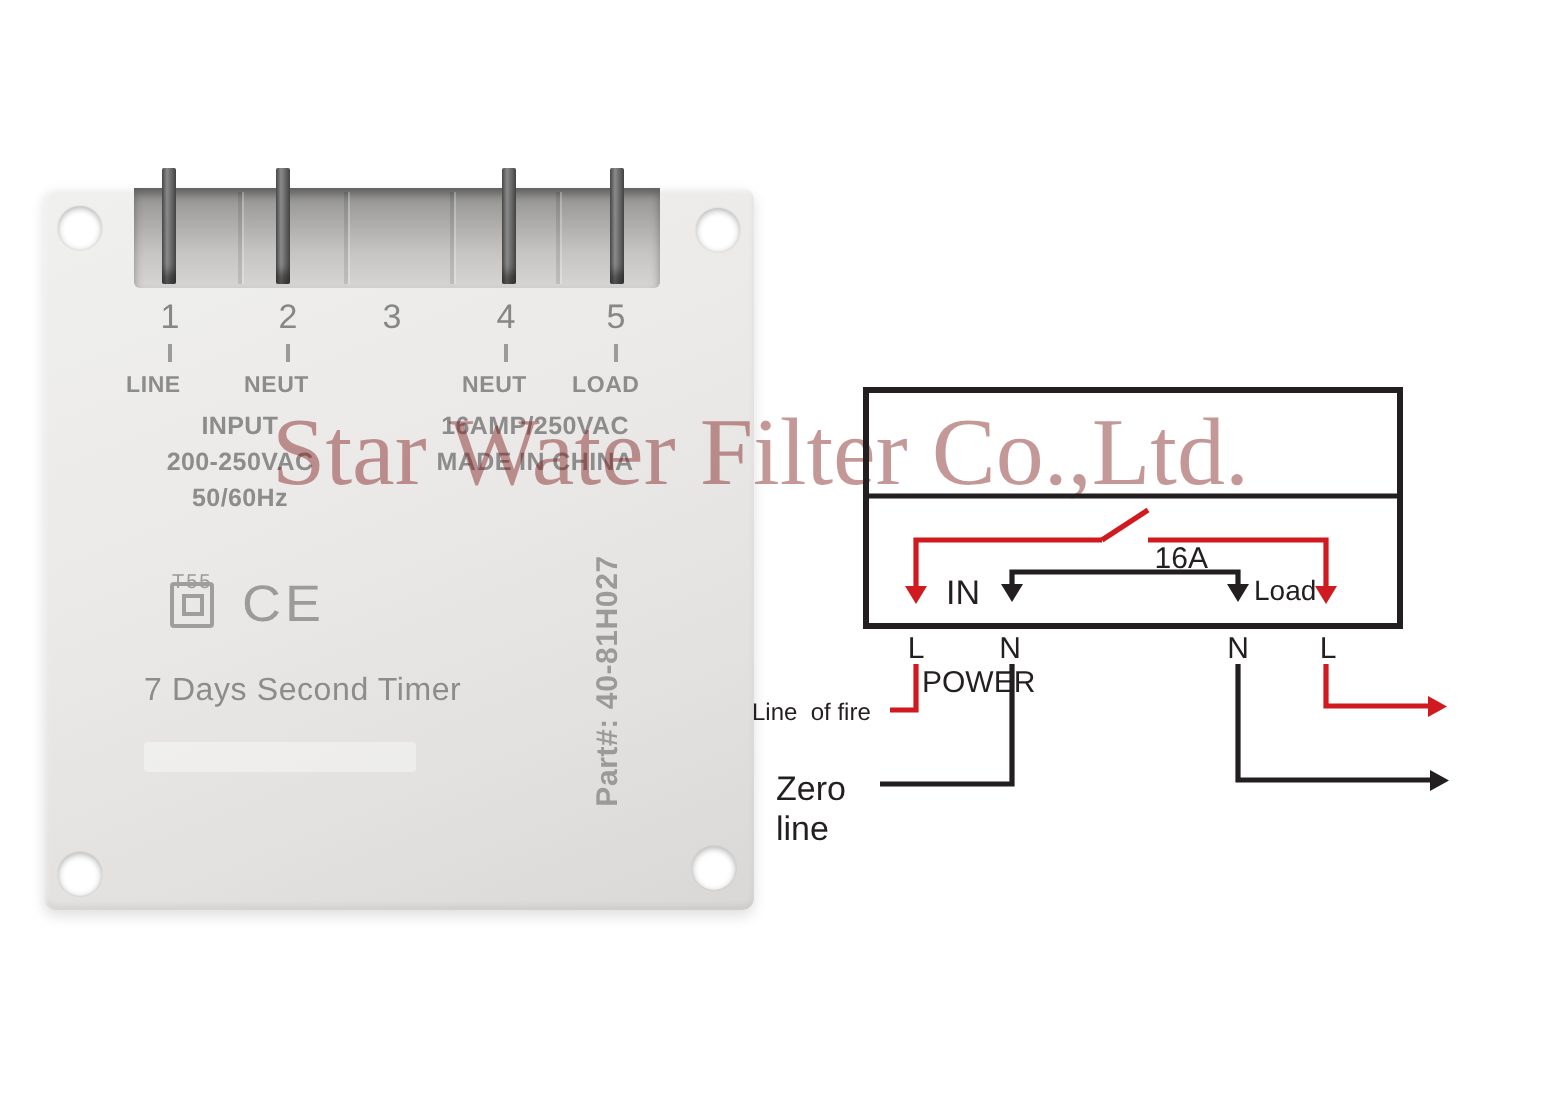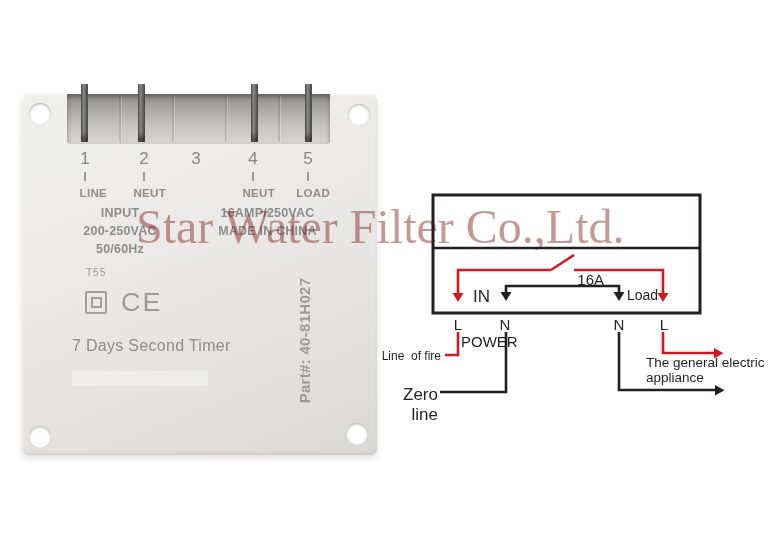--- a/index.html
+++ b/index.html
@@ -26,44 +26,44 @@
     background:linear-gradient(90deg,#5c5c5c 0%,#949494 35%,#787878 60%,#565656 100%);
     box-shadow:inset 0 -6px 5px rgba(0,0,0,0.45);
     border-radius:1px;
   }
   .hole{
     position:absolute;width:22px;height:22px;border-radius:50%;background:#ffffff;
     box-shadow:inset 0 1px 3px rgba(0,0,0,0.30), 0 0 1px rgba(0,0,0,0.15);
   }
   .t-num{position:absolute;top:55px;width:30px;text-align:center;font-size:17px;color:#878787;font-weight:normal;}
   .t-tick{position:absolute;top:78px;width:2px;height:9px;background:#9b9b9b;}
-  .t-label{position:absolute;top:93px;width:44px;text-align:right;font-size:11.5px;letter-spacing:0.3px;color:#8c8c8c;font-weight:bold;}
+  .t-label{position:absolute;top:93px;width:44px;text-align:left;font-size:11.5px;letter-spacing:0.3px;color:#8c8c8c;font-weight:bold;}
   .spec{position:absolute;top:110px;text-align:center;font-size:12.5px;line-height:18px;color:#8c8c8c;font-weight:bold;letter-spacing:0.2px;}
-  .t55{position:absolute;left:64px;top:173px;font-size:10px;color:#9a9a9a;font-weight:normal;letter-spacing:1px;}
+  .t55{position:absolute;left:64px;top:192px;font-size:10px;color:#9a9a9a;font-weight:normal;letter-spacing:1px;}
   .sq-outer{position:absolute;left:63px;top:197px;width:18px;height:19px;border:2px solid #9e9e9e;border-radius:2px;}
   .sq-inner{position:absolute;left:4px;top:4px;width:7px;height:7px;border:2px solid #9e9e9e;}
   .ce{position:absolute;left:99px;top:193px;font-size:27px;color:#9b9b9b;font-weight:normal;letter-spacing:2px;transform:scaleY(0.95);}
   .pname{position:absolute;left:50px;top:243px;font-size:16px;color:#8c8c8c;font-weight:normal;letter-spacing:0.3px;}
   .sticker{position:absolute;left:50px;top:277px;width:136px;height:15px;background:rgba(255,255,255,0.38);border-radius:2px;}
   .pnum{
     position:absolute;left:216px;top:238px;width:132px;height:17px;
     transform:rotate(-90deg);transform-origin:center;
     font-size:15px;color:#9a9a9a;font-weight:bold;text-align:center;letter-spacing:0.3px;
   }
   
   .watermark{
     position:absolute;left:136px;top:203px;
     font-family:"Liberation Serif",serif;font-size:48px;line-height:1;
     color:#7f1d1d;opacity:0.45;white-space:nowrap;z-index:5;
   }
   
   .wire-svg{position:absolute;left:380px;top:185px;width:401px;height:235px;z-index:6;}
   .dg-txt{position:absolute;color:#231f20;z-index:7;}
   .dg-term{top:316px;width:16px;text-align:center;font-size:15px;}
-  .rt{text-align:right;}
+  .rt{text-align:left;}
 </style>
 </head>
 <body>
 
 <div id="canvas">
 
   <div class="device">
 
     <div class="recess">
       <div class="slot-div" style="left:52px"></div>
@@ -152,18 +152,14 @@
   <div class="dg-txt dg-term" style="left:450px">L</div>
   <div class="dg-txt dg-term" style="left:497px">N</div>
   <div class="dg-txt dg-term" style="left:611px">N</div>
   <div class="dg-txt dg-term" style="left:656px">L</div>
 
   <div class="dg-txt" style="left:461px;top:333px;font-size:15px">POWER</div>
 
   <div class="dg-txt rt" style="left:376px;top:349px;width:65px;font-size:12px;white-space:pre">Line  of fire</div>
   <div class="dg-txt rt" style="left:388px;top:385px;width:50px;font-size:17px">Zero line</div>
 
-  <div class="dg-txt" style="left:646px;top:355px;font-size:13.5px;line-height:15px">
-    <div>The general electric</div>
-    <div>appliance</div>
-  </div>
 
 </div>
 
 </body></html>

